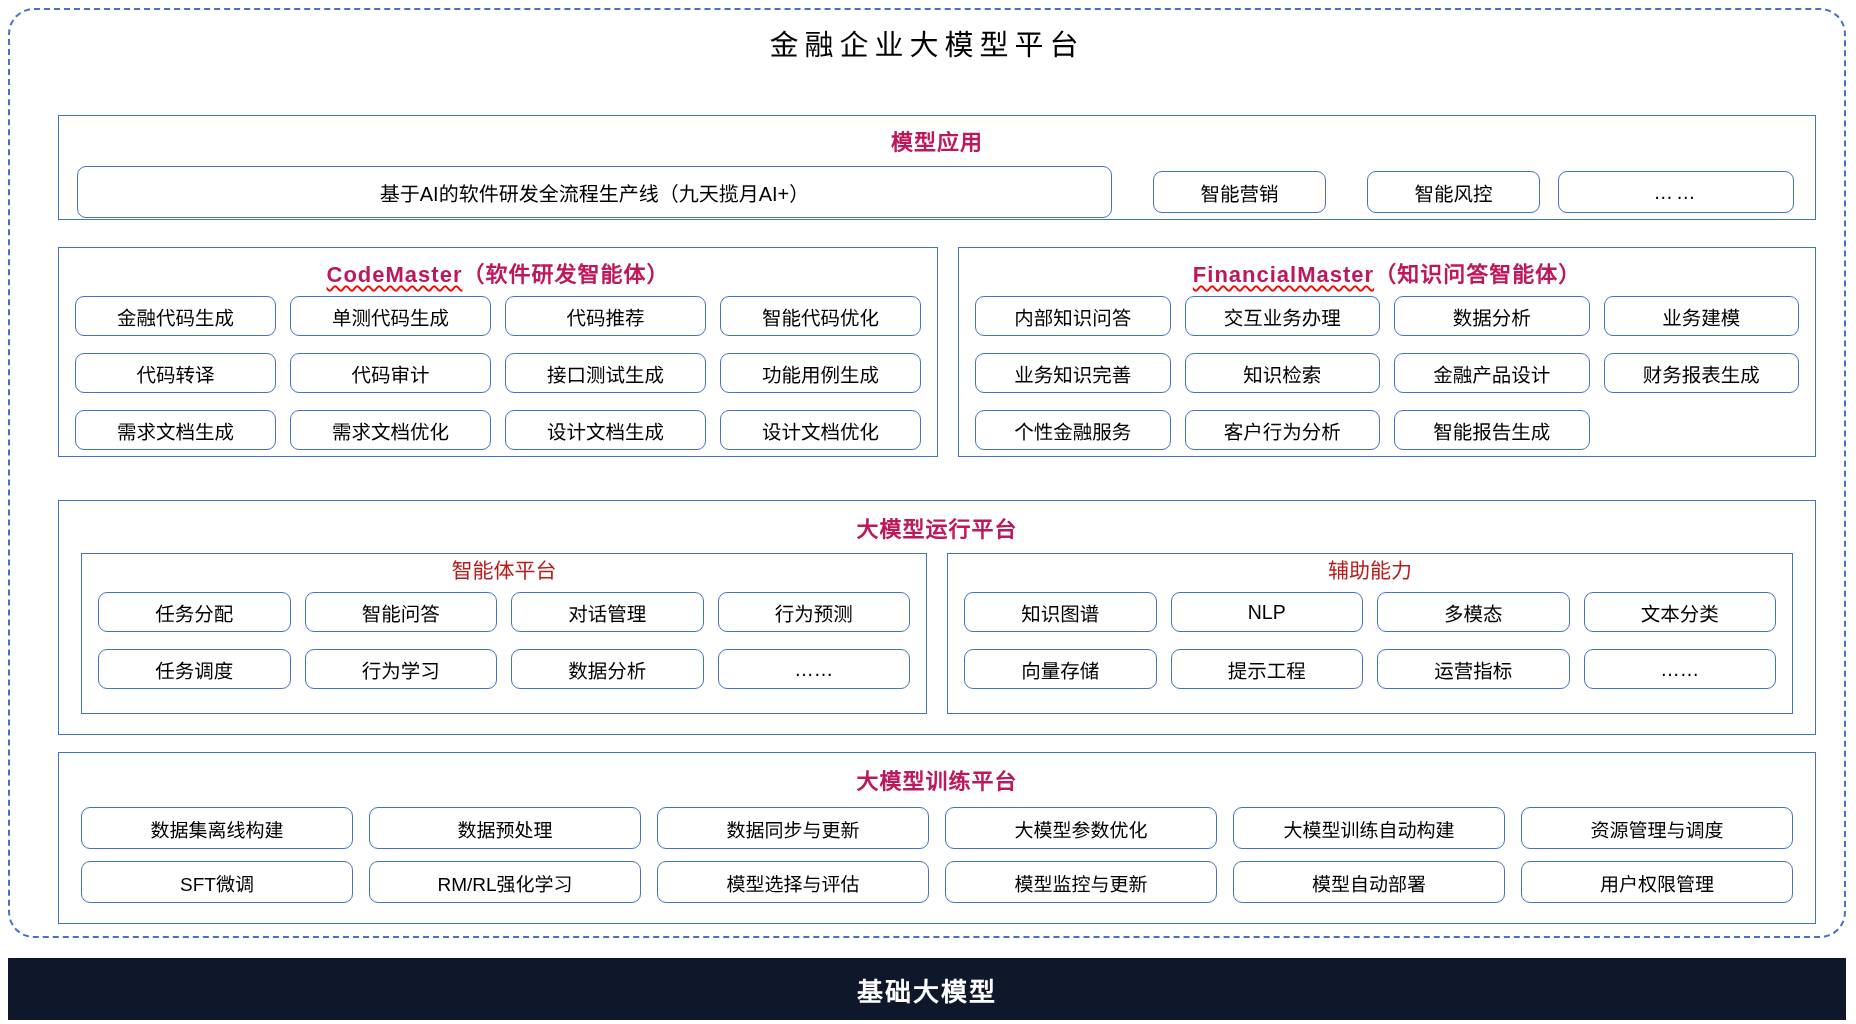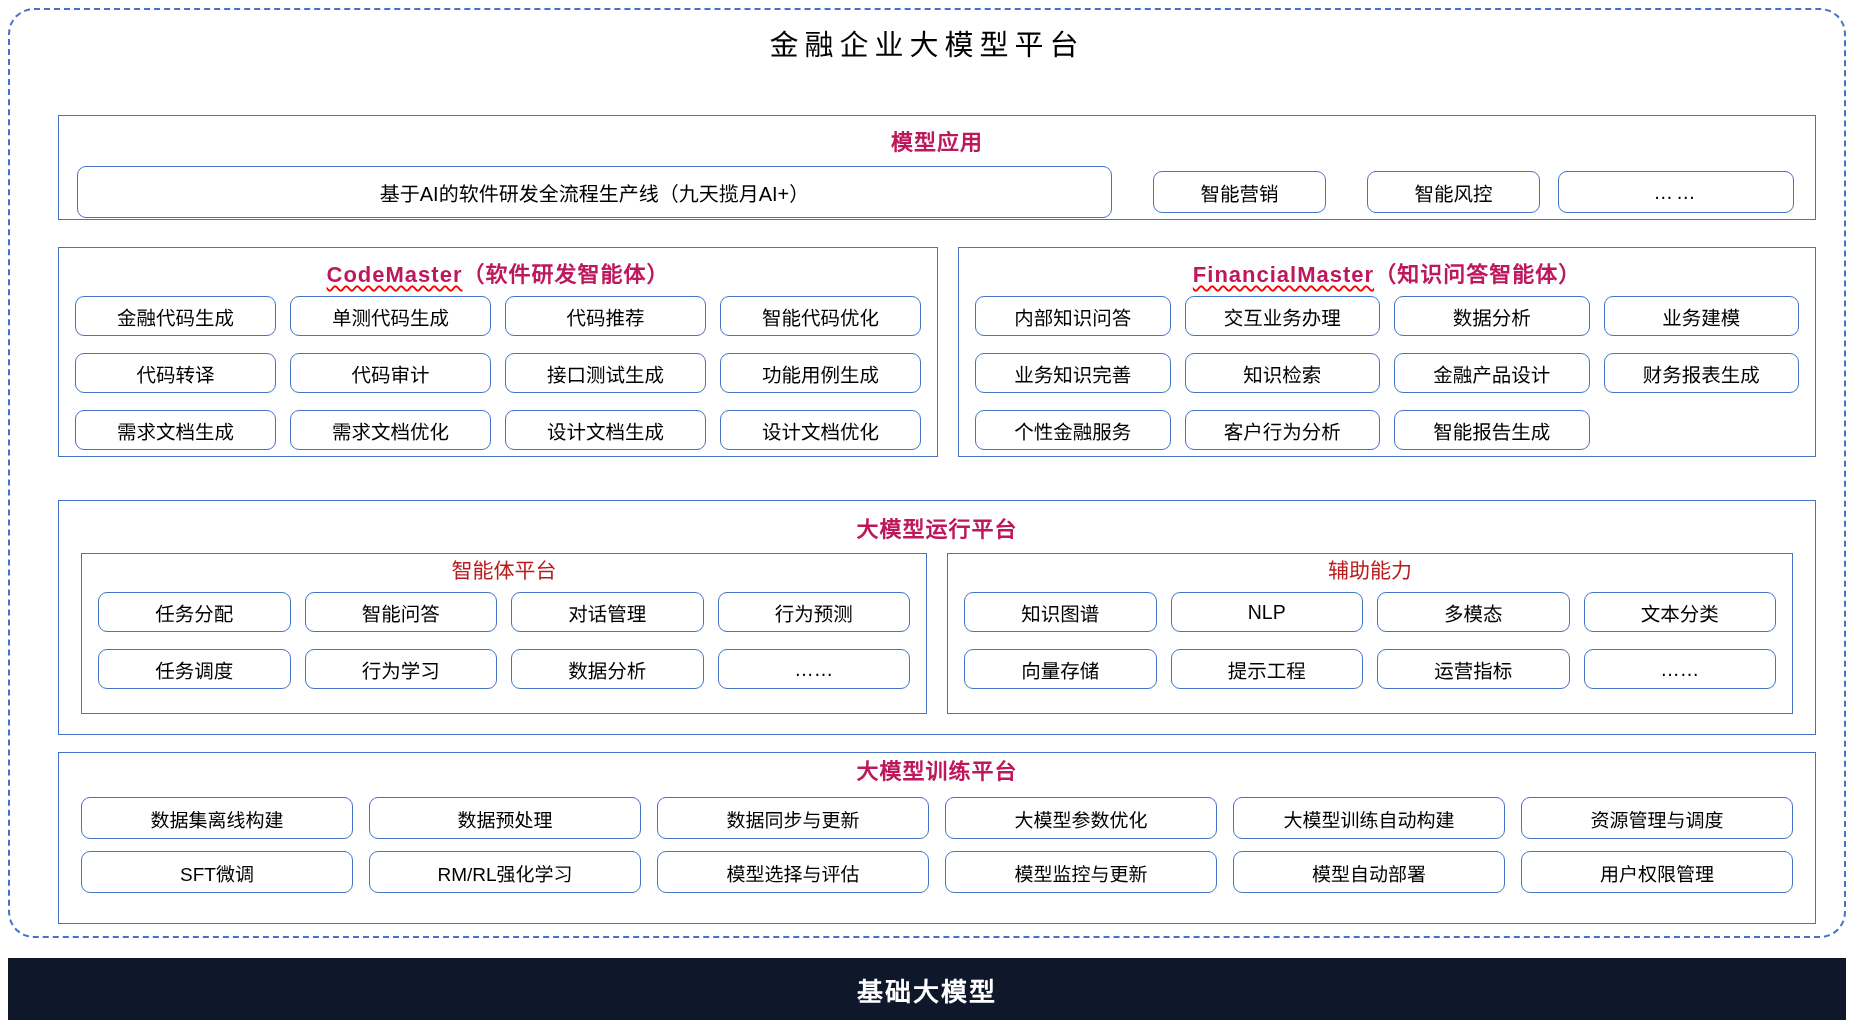--- a/index.html
+++ b/index.html
@@ -169,21 +169,21 @@
   }
 
   
   #layer-training {
     position: absolute;
     left: 48px;
     top: 742px;
     width: 1758px;
     height: 172px;
   }
-  #layer-training > .panel-title { }
+  #layer-training > .panel-title { margin-top: 10px; }
   .training-grid {
     display: grid;
     grid-template-columns: repeat(6, 1fr);
     gap: 12px 16px;
     padding: 12px 22px 14px 22px;
   }
   .training-grid .chip { height: 42px; font-size: 19px; }
 
   
   #footer-bar {

